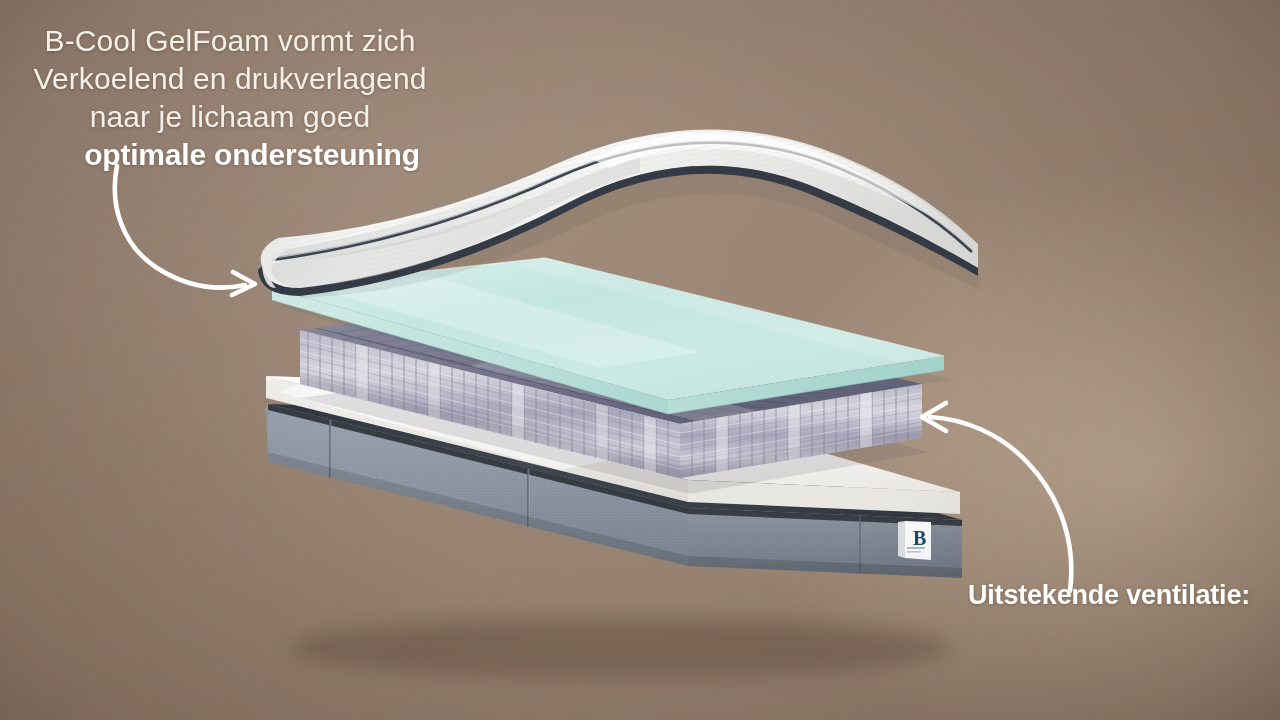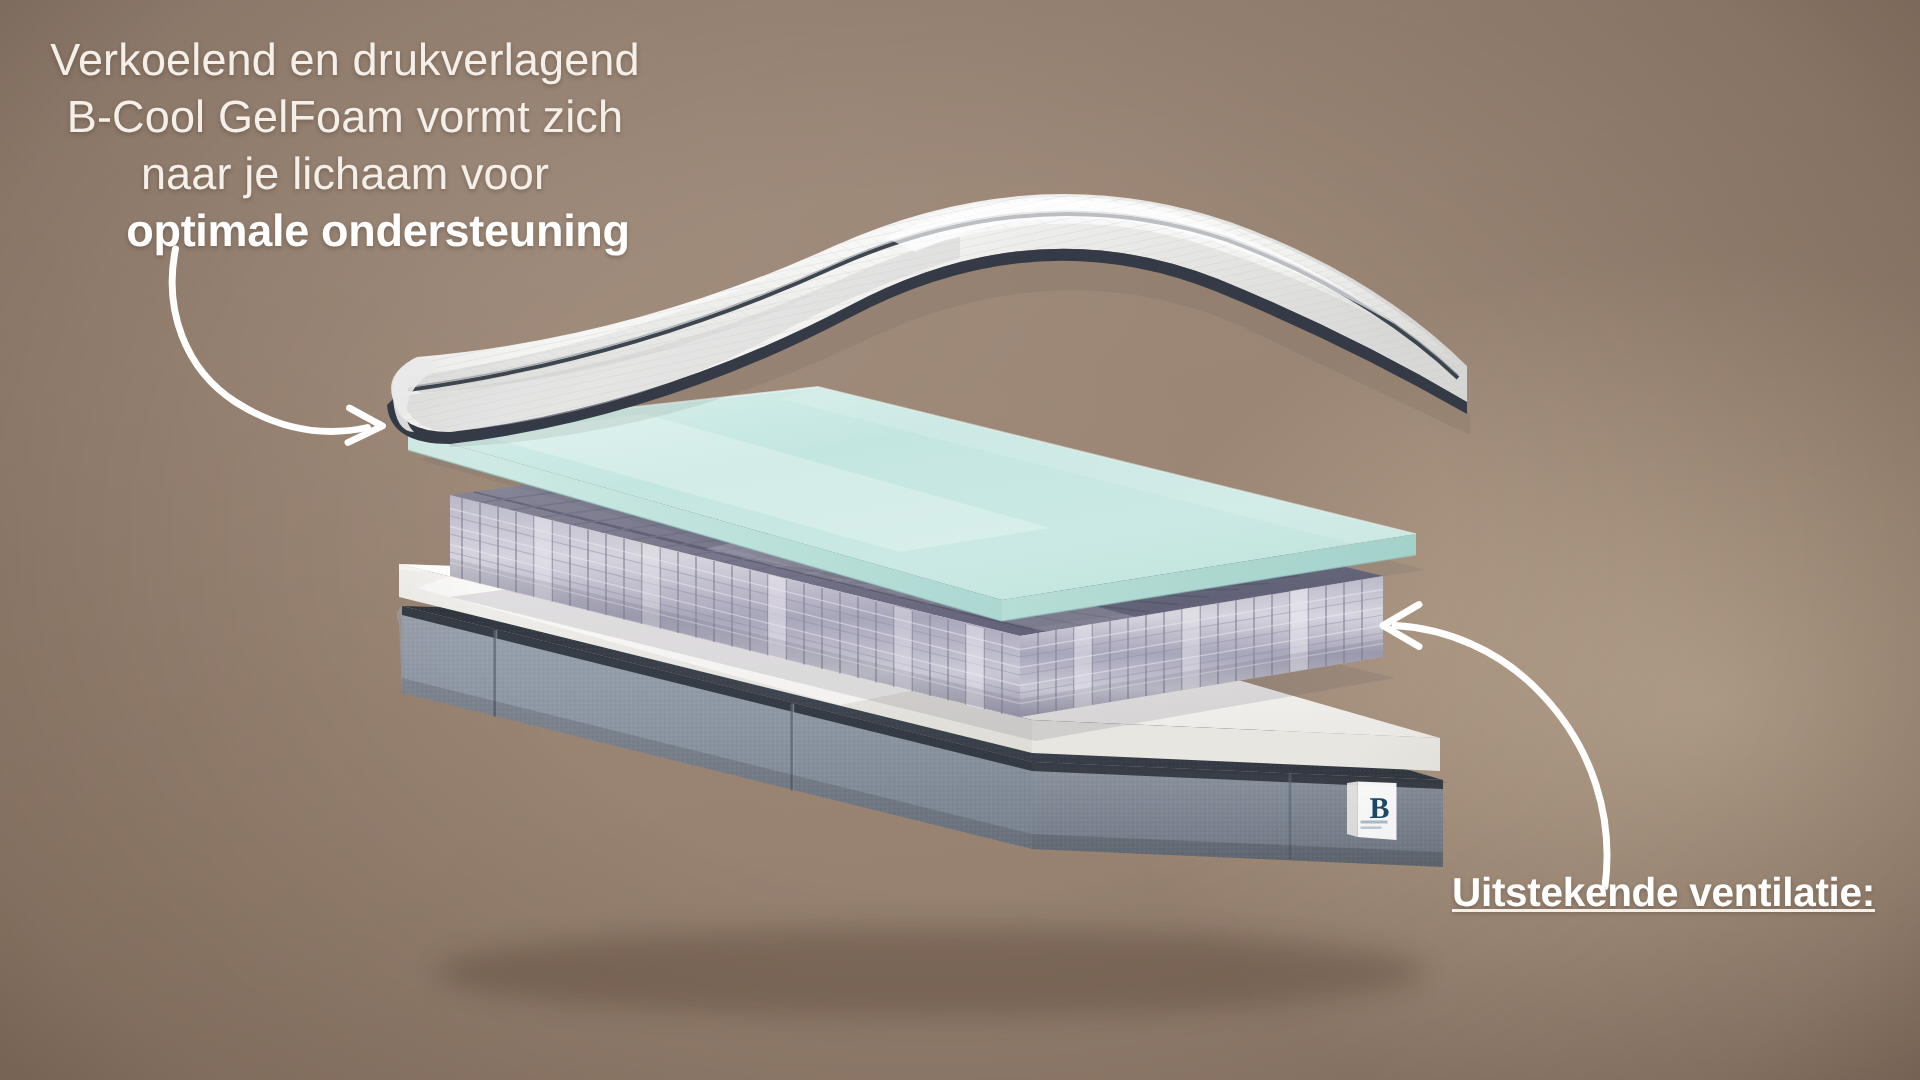--- a/index.html
+++ b/index.html
@@ -62,21 +62,20 @@
   #caption-right {
     right: 30px;
     top: 578px;
     width: 520px;
     text-align: right;
     font-size: 26px;
     line-height: 34px;
     font-weight: 300;
     color: #f4efe9;
     text-shadow: 0 1px 3px rgba(60,42,30,0.35);
-    text-decoration: underline;
   }
   #caption-right .strong {
     font-weight: 700;
     color: #ffffff;
     font-size: 27px;
     letter-spacing: -0.2px;
   }
 
   
   .arrow-svg {
@@ -474,23 +473,23 @@
 
       <path d="M 590 158 Q 700 112 812 152 Q 880 178 930 216 Q 860 176 800 158 Q 700 128 610 168 Z" fill="#ffffff" opacity="0.65"></path>
 
       <path d="M 262 266 Q 256 250 276 239 Q 288 238 292 246 Q 276 254 272 268 Q 268 280 276 288 Q 264 288 262 266 Z" fill="#f0f0ef" opacity="0.9"></path>
     </g>
   </svg>
 
   <div class="bg-vignette"></div>
 
   <div class="caption" id="caption-left">
+    <span class="line">B-Cool GelFoam vormt zich</span>
     <span class="line">Verkoelend en drukverlagend</span>
-    <span class="line">B-Cool GelFoam vormt zich</span>
-    <span class="line">naar je lichaam voor</span>
+    <span class="line">naar je lichaam goed</span>
     <span class="line strong">optimale ondersteuning</span>
   </div>
 
   <svg class="arrow-svg" id="arrow-left-wrap" viewBox="0 0 185 150">
     <path d="M 12 6 C 4 46 18 86 52 108 C 82 127 112 131 140 125" fill="none" stroke="#ffffff" stroke-width="4.6" stroke-linecap="round"></path>
     <path d="M 128 112 L 150 124 L 127 135" fill="none" stroke="#ffffff" stroke-width="4.6" stroke-linecap="round" stroke-linejoin="round"></path>
   </svg>
 
   <svg class="arrow-svg" id="arrow-right-wrap" viewBox="0 0 190 200">
     <path d="M 170 196 C 176 150 162 104 128 68 C 100 38 64 24 30 22" fill="none" stroke="#ffffff" stroke-width="4.6" stroke-linecap="round"></path>

